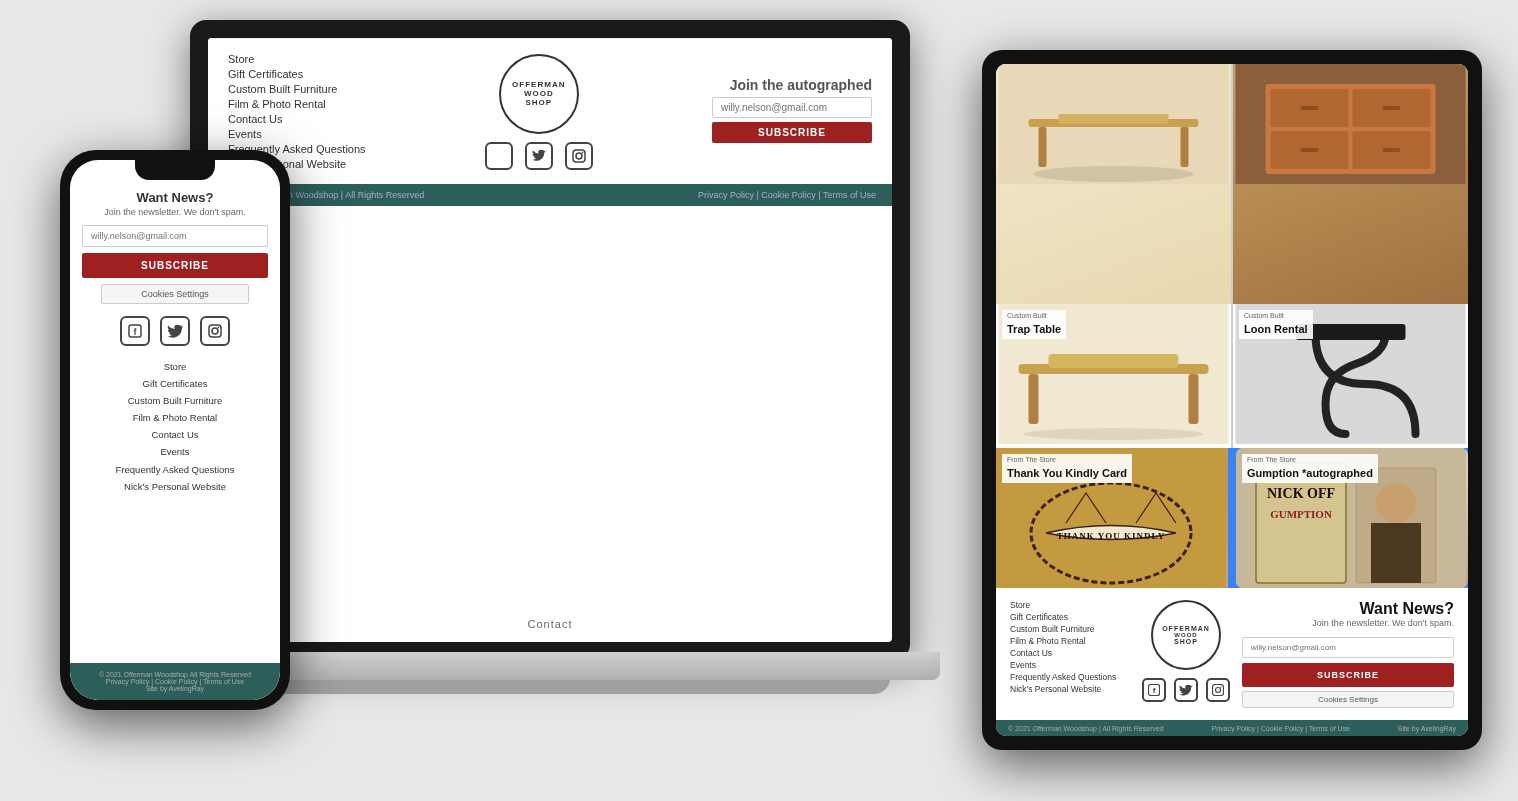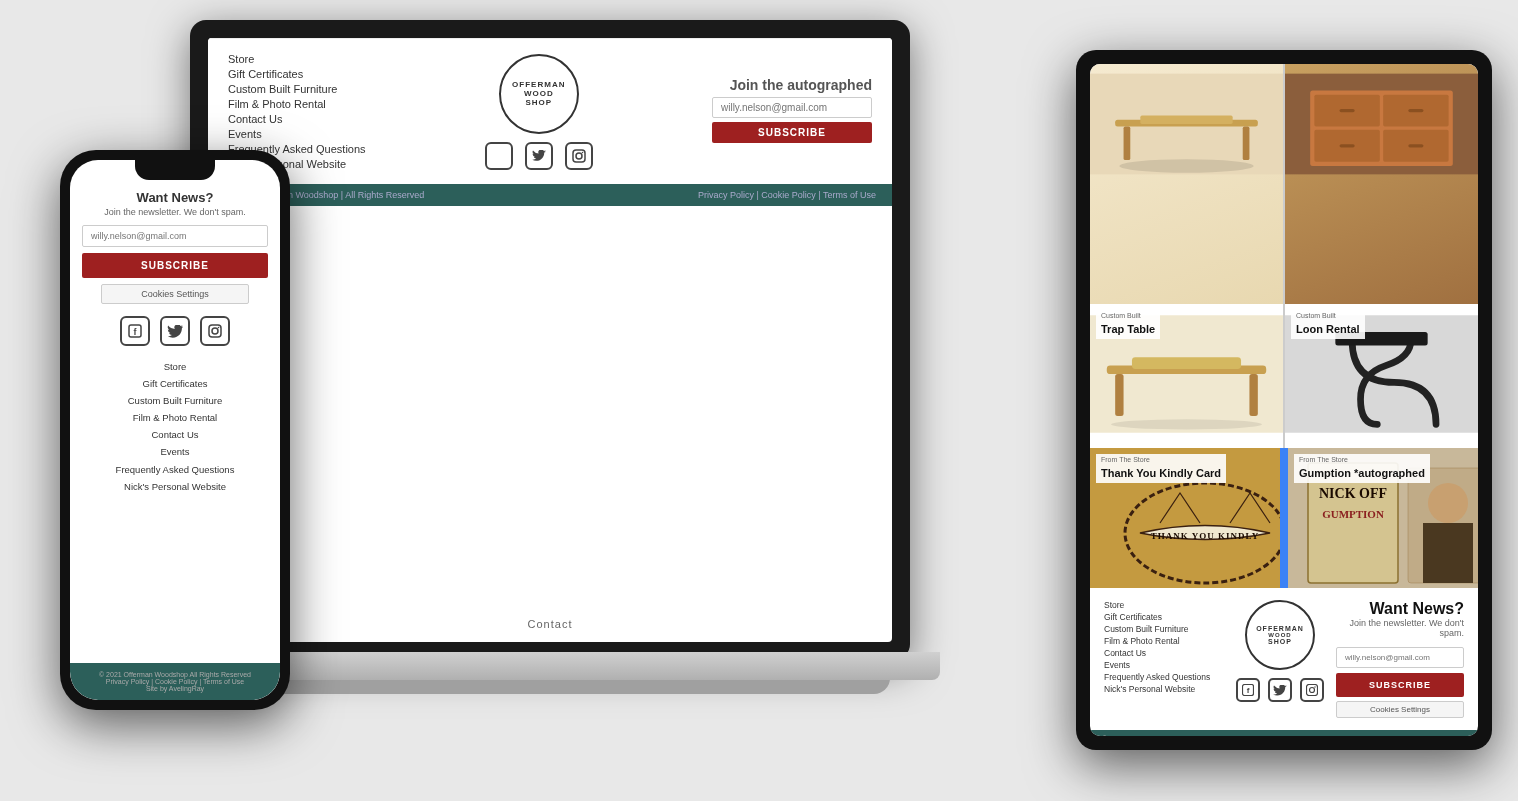--- a/index.html
+++ b/index.html
@@ -295,23 +295,23 @@
       position: absolute;
       bottom: 0;
       left: 0;
       right: 0;
       border-radius: 0 0 28px 28px;
     }
 
     
     .tablet {
       position: absolute;
-      right: 26px;
+      right: 36px;
       top: 50px;
-      width: 416px;
+      width: 500px;
       height: 700px;
       z-index: 5;
     }
 
     .tablet-outer {
       width: 100%;
       height: 100%;
       background: #111;
       border-radius: 20px;
       padding: 14px;
@@ -493,20 +493,21 @@
       display: flex;
       justify-content: space-between;
     }
 
     
     .wood-bg-left {
       background: linear-gradient(135deg, #c9a96e 0%, #d4b87a 40%, #b8955a 70%, #c9a96e 100%);
     }
     .book-bg-right {
       background: linear-gradient(160deg, #c8b89a 0%, #ddd0b8 50%, #b8a880 100%);
+      border-radius: 7px;
     }
 
     
     .furniture-1 {
       background: linear-gradient(160deg, #f5ead0 0%, #e8d8b0 100%);
       position: relative;
     }
     .furniture-2 {
       background: linear-gradient(160deg, #c8a060 0%, #a07040 100%);
     }

